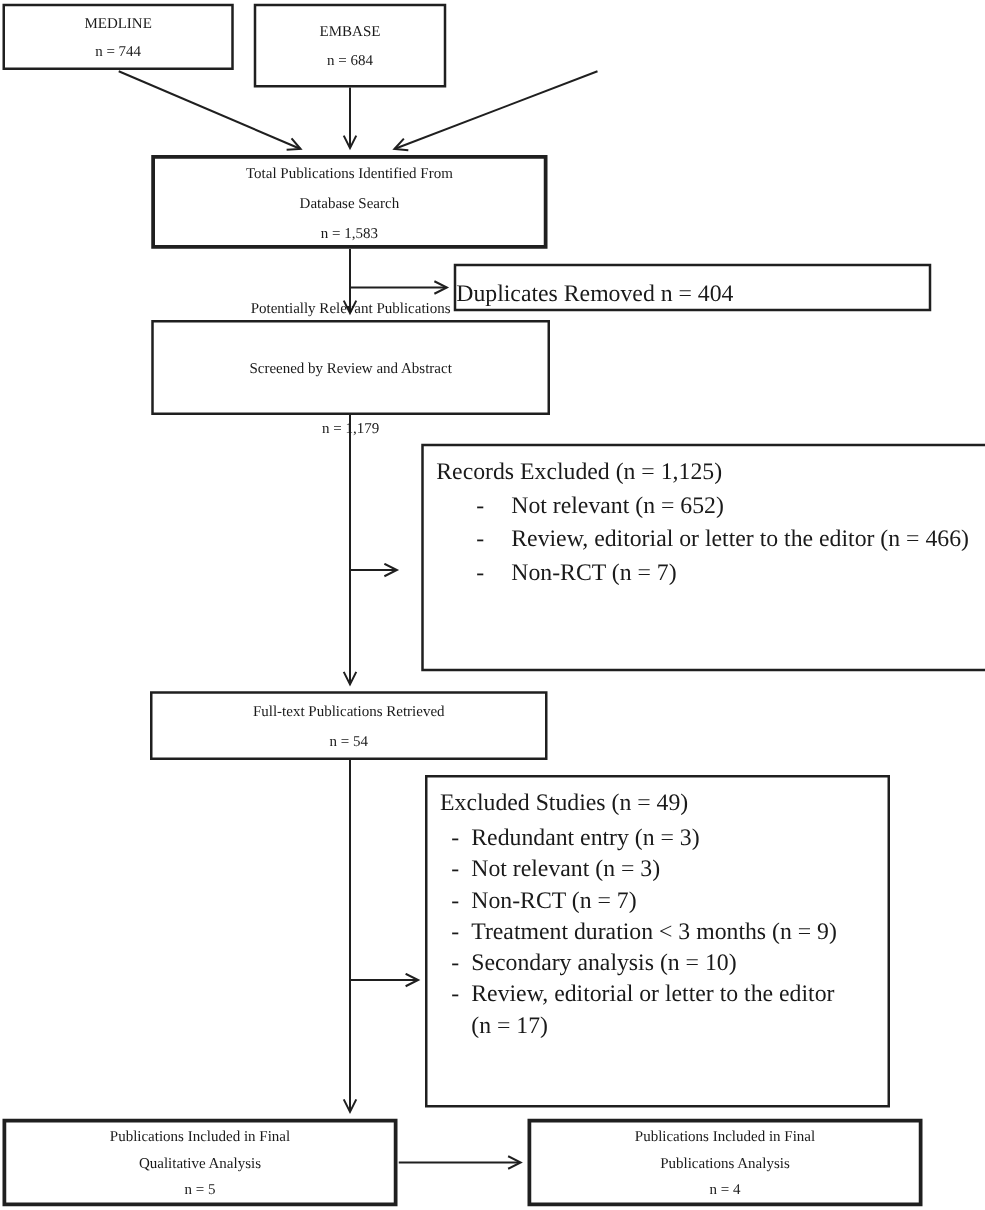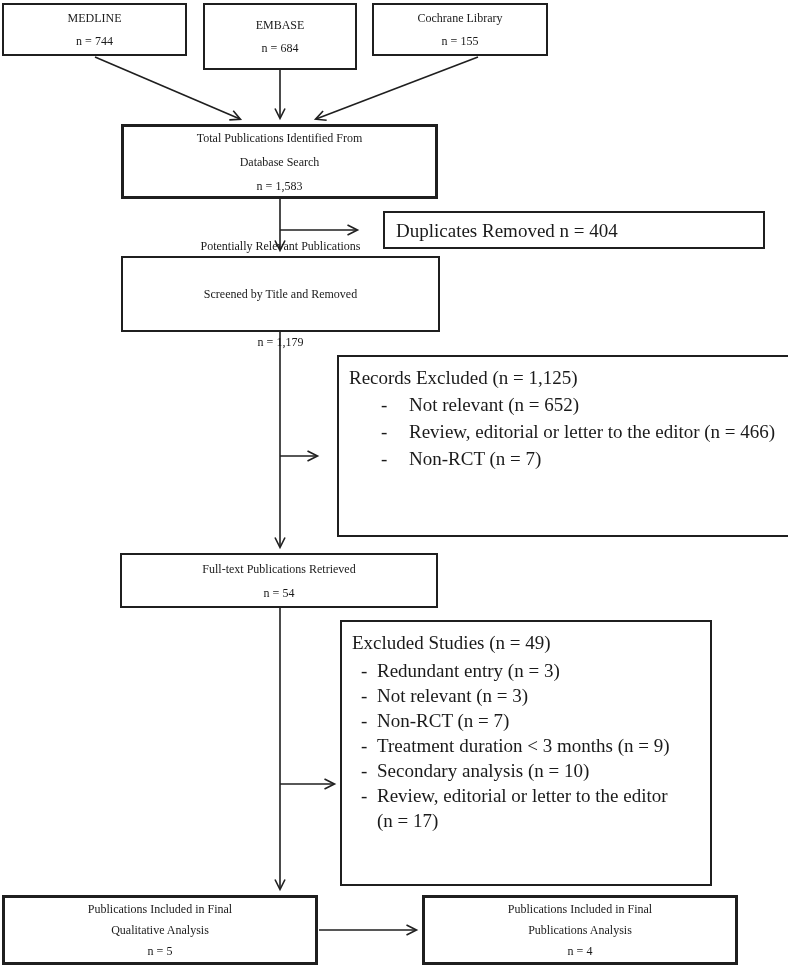--- a/index.html
+++ b/index.html
@@ -35,23 +35,21 @@
     justify-content: center;
     text-align: center;
   }
   .b3 { border-width: 3px; }
   .line { font-size: 12px; line-height: 23px; white-space: nowrap; }
   .lh24 .line { line-height: 24px; }
   .lh21 .line { line-height: 21px; }
   
   .leftbox {
     display: flex;
-    align-items: center;
-    padding-left: 11px;
-    margin-left: 20px;
+    align-items: flex-end;
   }
   .leftbox .line { font-size: 19px; }
   
   .listbox {
     padding-top: 8px;
     font-size: 19px;
   }
   .listbox .title {
     line-height: 26px;
     white-space: nowrap;
@@ -100,38 +98,34 @@
   <div class="box centered" style="left:2px; top:3px; width:185px; height:53px;">
     <div class="line">MEDLINE</div>
     <div class="line">n = 744</div>
   </div>
 
   <div class="box centered" style="left:203px; top:3px; width:154px; height:67px;">
     <div class="line">EMBASE</div>
     <div class="line">n = 684</div>
   </div>
 
-  <div class="box centered" style="left:372px; top:3px; width:176px; height:53px;">
-    <div class="line">Cochrane Library</div>
-    <div class="line">n = 155</div>
-  </div>
 
   <div class="box centered b3 lh24" style="left:121px; top:124px; width:317px; height:75px;">
     <div class="line">Total Publications Identified From</div>
     <div class="line">Database Search</div>
     <div class="line">n = 1,583</div>
   </div>
 
   <div class="box leftbox" style="left:363px; top:211px; width:382px; height:38px;">
     <div class="line">Duplicates Removed n = 404</div>
   </div>
 
   <div class="box centered lh24" style="left:121px; top:256px; width:319px; height:76px;gap:24px;">
     <div class="line">Potentially Relevant Publications</div>
-    <div class="line">Screened by Title and Removed</div>
+    <div class="line">Screened by Review and Abstract</div>
     <div class="line">n = 1,179</div>
   </div>
 
   <div class="box listbox records" style="left:337px; top:355px; width:460px; height:182px;">
     <div class="title">Records Excluded (n = 1,125)</div>
     <div>
         <div class="li">
           <span class="dash">-</span>
           <span class="txt">Not relevant (n = 652)</span>
         </div>

